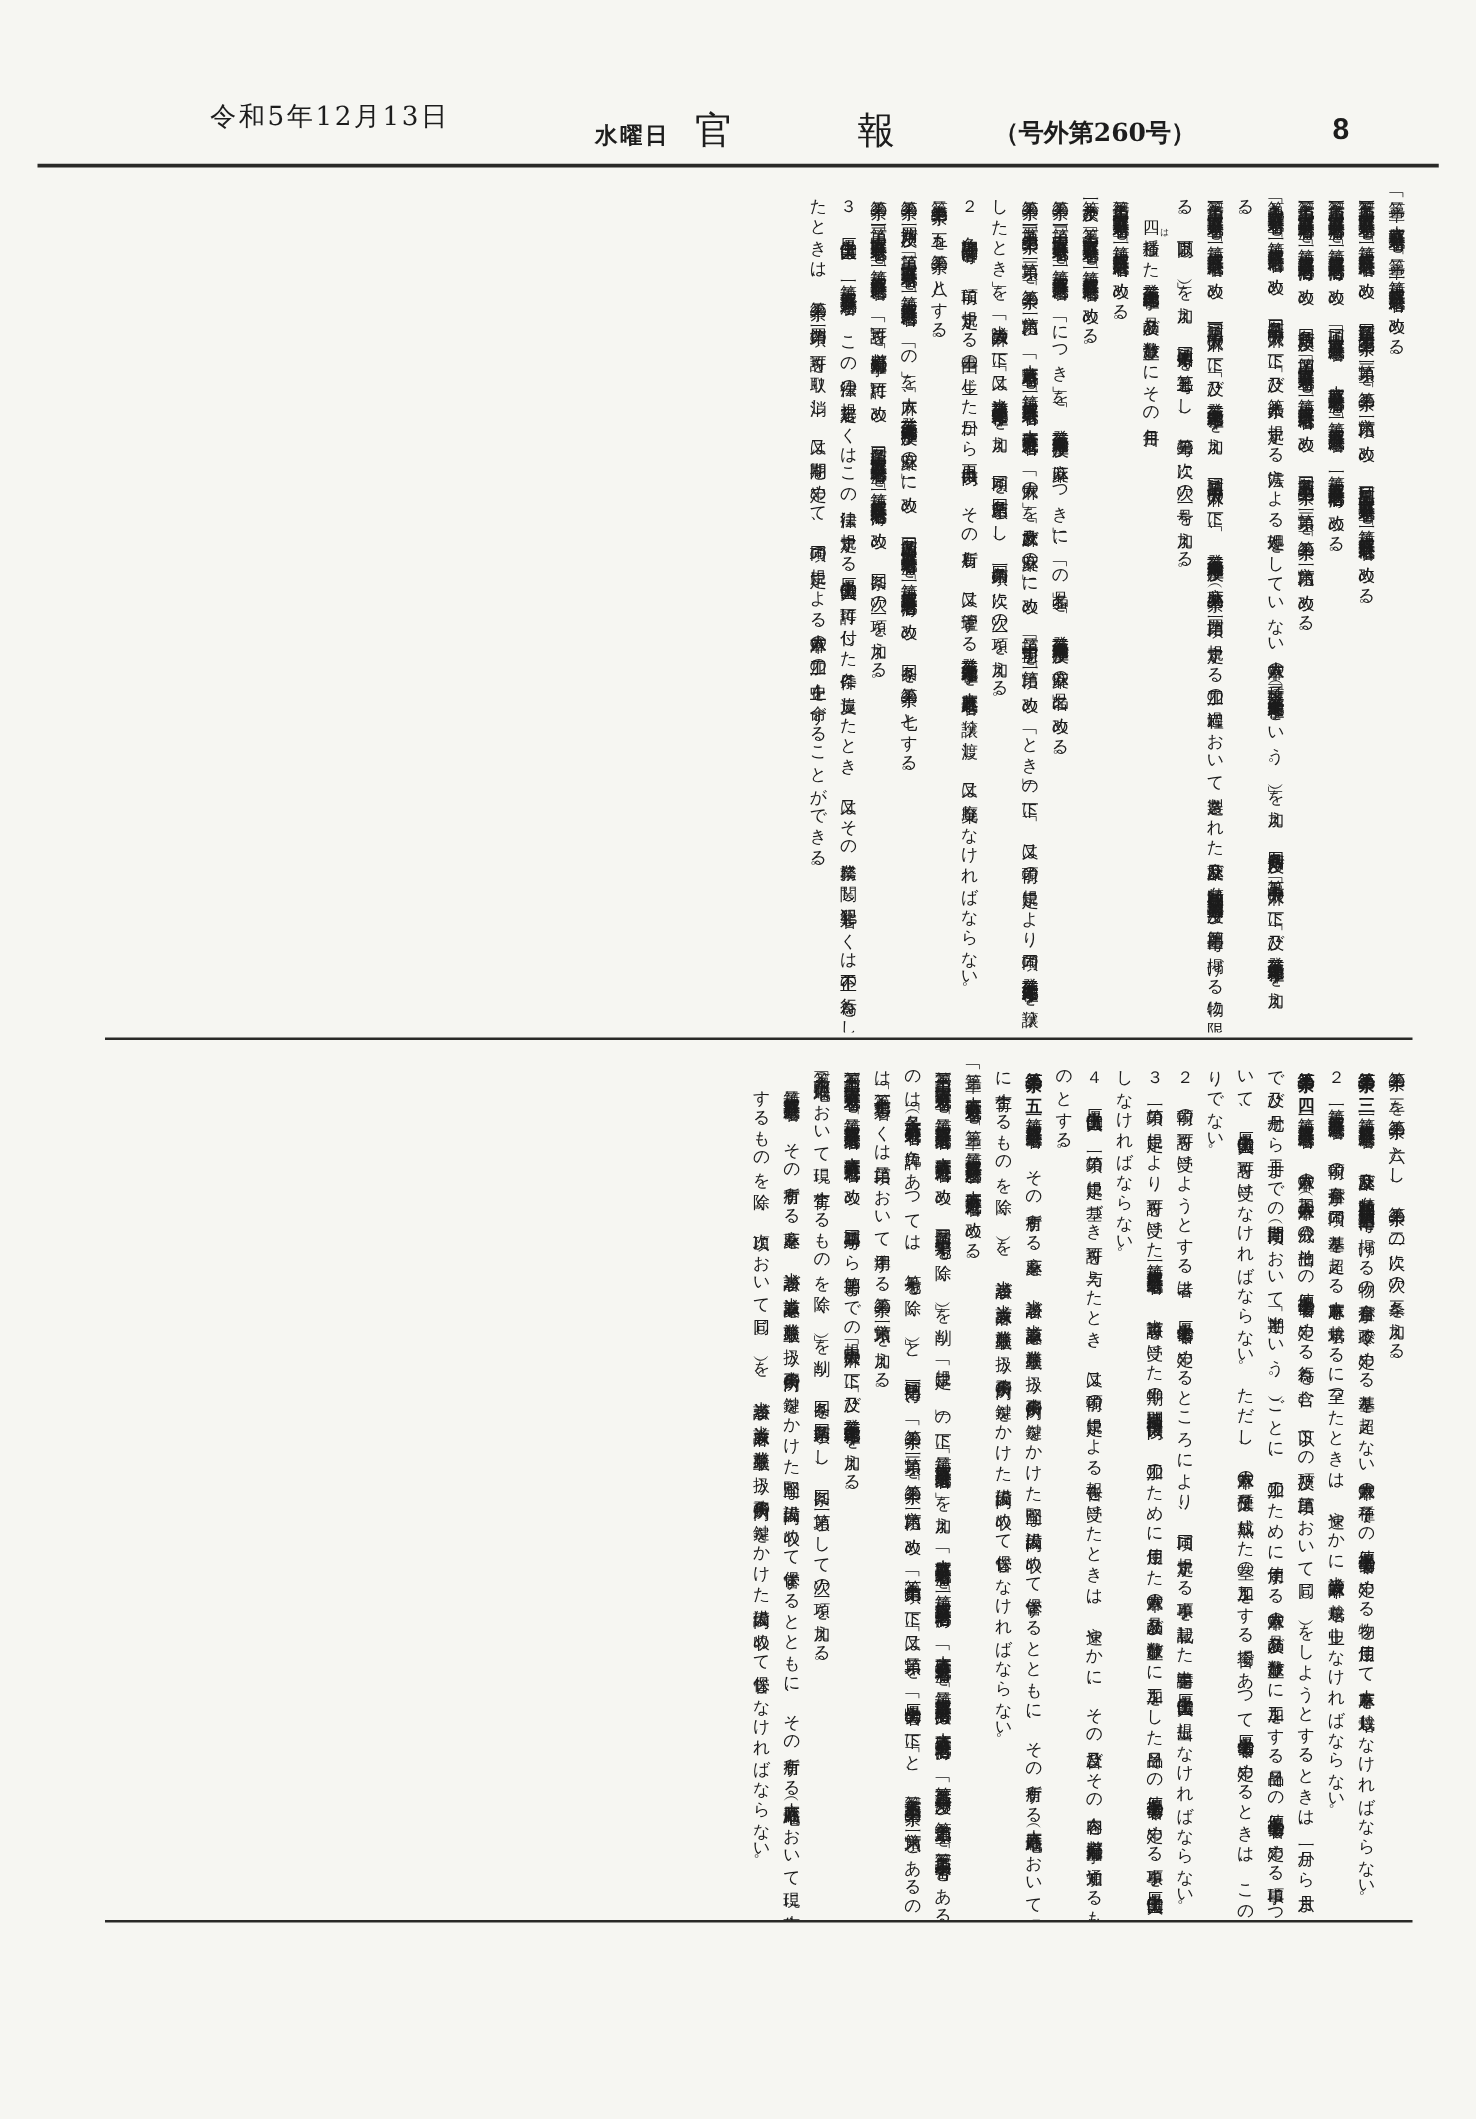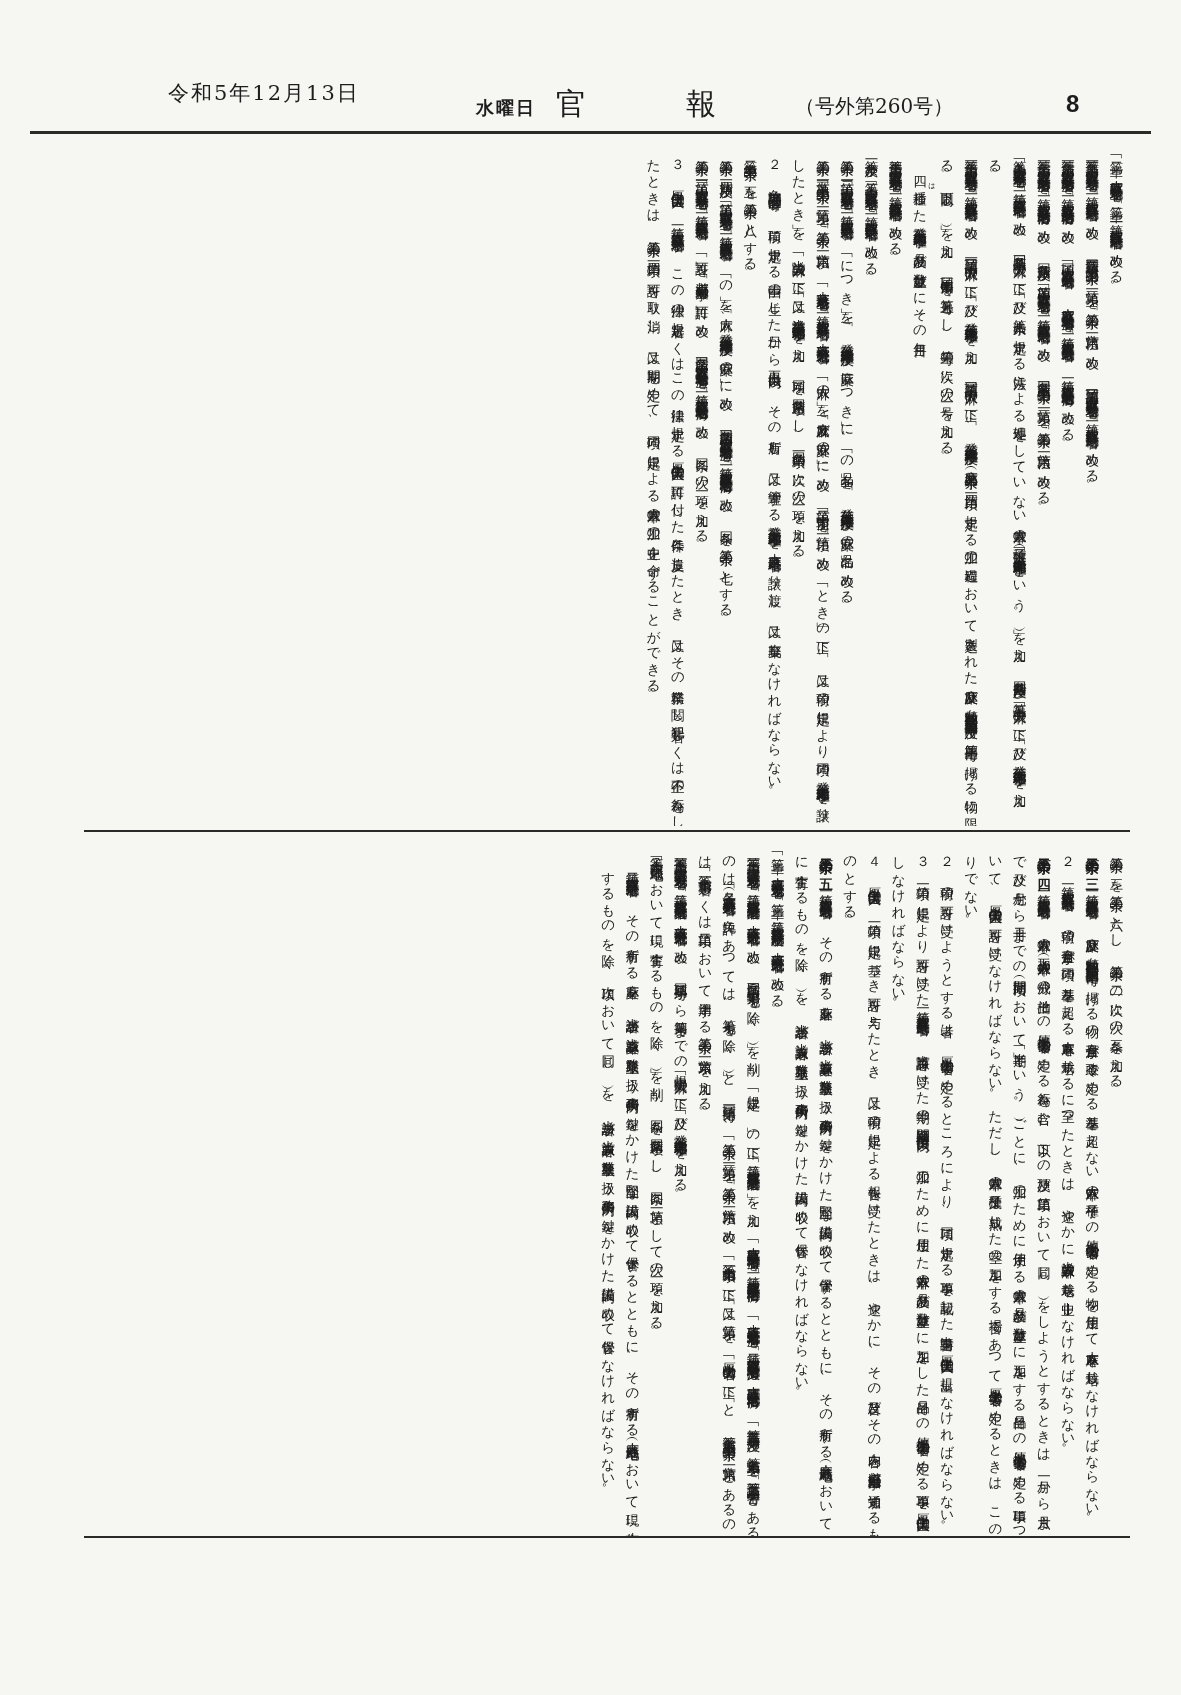--- a/index.html
+++ b/index.html
@@ -9,21 +9,21 @@
     font-family:"DejaVu Serif","Liberation Serif",serif;
     position:relative;overflow:hidden;
   }
   .page{position:absolute;inset:0;}
   
   .hdr-item{position:absolute;color:#1d1d1d;white-space:nowrap;}
   .hdr-date{left:168px;top:79px;font-size:21px;letter-spacing:2px;font-weight:400;}
   .hdr-weekday{left:428px;top:96px;font-size:18px;letter-spacing:2px;font-weight:600;margin-left:48px;}
   .masthead{left:556px;top:84px;font-size:30px;font-weight:400;letter-spacing:0;}
   .masthead .k2{margin-left:100px;}
-  .hdr-issue{left:795px;top:93px;font-size:20px;font-weight:400;}
+  .hdr-issue{left:795px;top:93px;font-size:20px;font-weight:700;}
   .hdr-page{left:1066px;top:90px;font-size:24px;font-weight:700;
             font-family:"Liberation Sans","DejaVu Sans",sans-serif;}
   .rule{position:absolute;background:#2a2a28;}
   .rule-top{left:30px;top:131px;width:1121px;height:3px;}
   .rule-mid{left:84px;top:830px;width:1046px;height:2px;}
   .rule-bottom{left:84px;top:1536px;width:1046px;height:2px;}
   
   .vblock{
     position:absolute;left:86px;width:1043px;
     writing-mode:vertical-rl;text-orientation:mixed;

